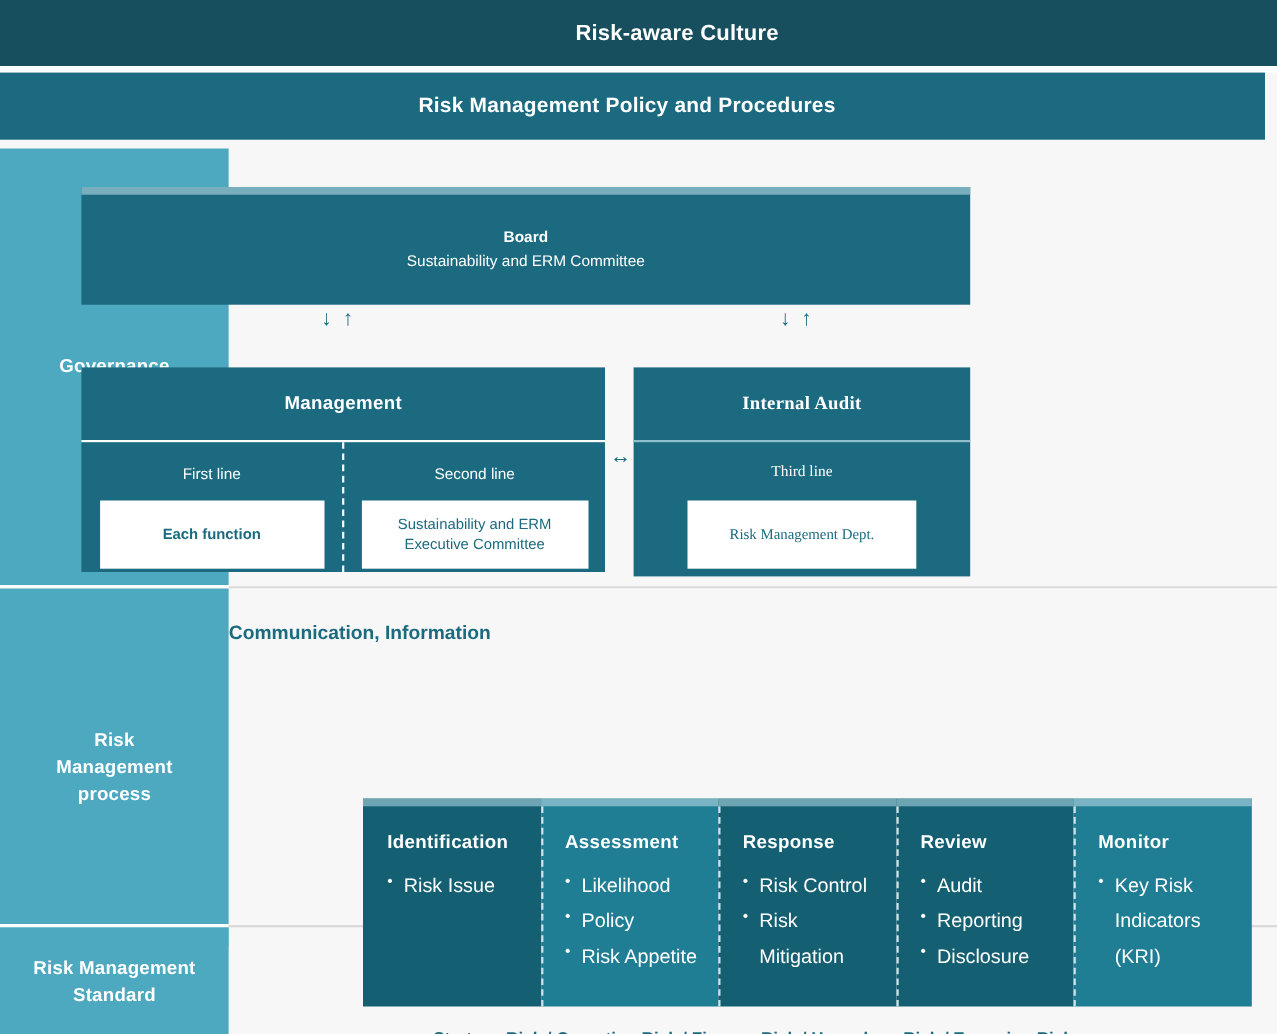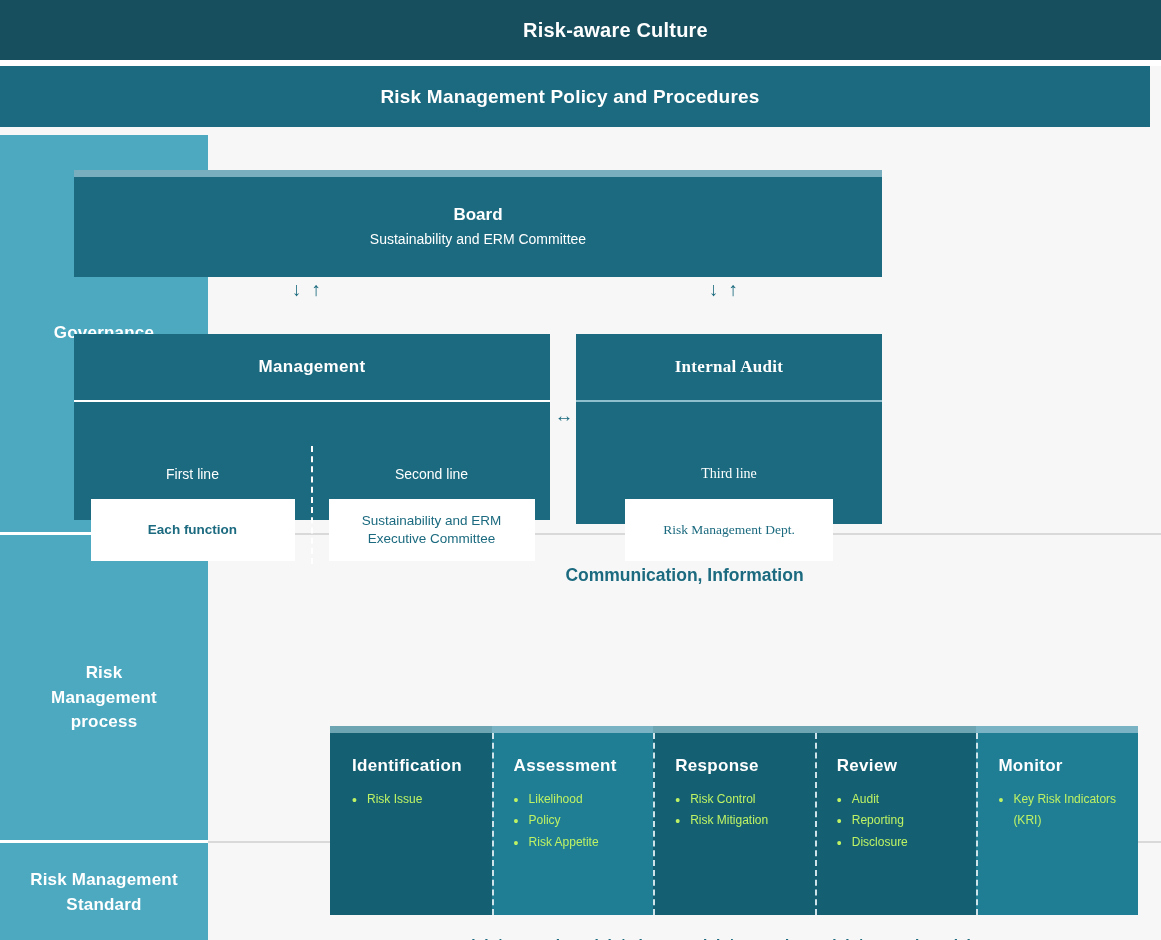--- a/index.html
+++ b/index.html
@@ -143,21 +143,21 @@
     align-items: center;
     justify-content: center;
     box-sizing: border-box;
   }
   .board .cap {
     position: absolute;
     left: 0; top: 0;
     width: 100%; height: 7px;
     background: #79aebe;
   }
-  .board .t1 { font-size: 17px; font-weight: bold; margin-top: 4px; }
+  .board .t1 { font-size: 14px; font-weight: bold; margin-top: 4px; }
   .board .t2 { font-size: 14px; margin-top: 6px; }
 
   .arrow-pair {
     position: absolute;
     top: 110px;
     display: flex;
     gap: 10px;
     color: #1b6a7f;
     font-size: 19px;
     line-height: 1;
@@ -206,21 +206,20 @@
     left: 0; top: 66px;
     width: 100%; height: 2px;
     background: #8fbecd;
   }
 
   .lines {
     position: absolute;
     left: 0; top: 68px;
     width: 100%; height: calc(100% - 68px);
     display: flex;
-    margin-top: 44px;
   }
   .line-col {
     flex: 1;
     display: flex;
     flex-direction: column;
     align-items: center;
     box-sizing: border-box;
     padding-top: 20px;
   }
   .line-col.dashed-left {
@@ -258,21 +257,20 @@
     font-weight: bold;
     line-height: 1;
   }
 
   
   .comm {
     position: absolute;
     left: 208px;
     top: 430px;
     width: 953px;
-    text-align: center;
     color: #1b6a7f;
     font-size: 17.5px;
     font-weight: bold;
   }
 
   .proc-wrap {
     position: absolute;
     left: 282px;
     top: 591px;
     width: 808px;
@@ -308,22 +306,22 @@
     font-weight: bold;
     letter-spacing: .3px;
     margin-bottom: 13px;
   }
   .proc-list {
     list-style: none;
     margin: 0;
     padding: 0;
   }
   .proc-list li {
-    color: #bef264;
-    font-size: 12px;
+    color: #ffffff;
+    font-size: 18px;
     line-height: 1.78;
     position: relative;
     padding-left: 15px;
     max-width: 112px;
   }
   .proc-list li::before {
     content: "•";
     position: absolute;
     left: 0;
     top: -1px;

